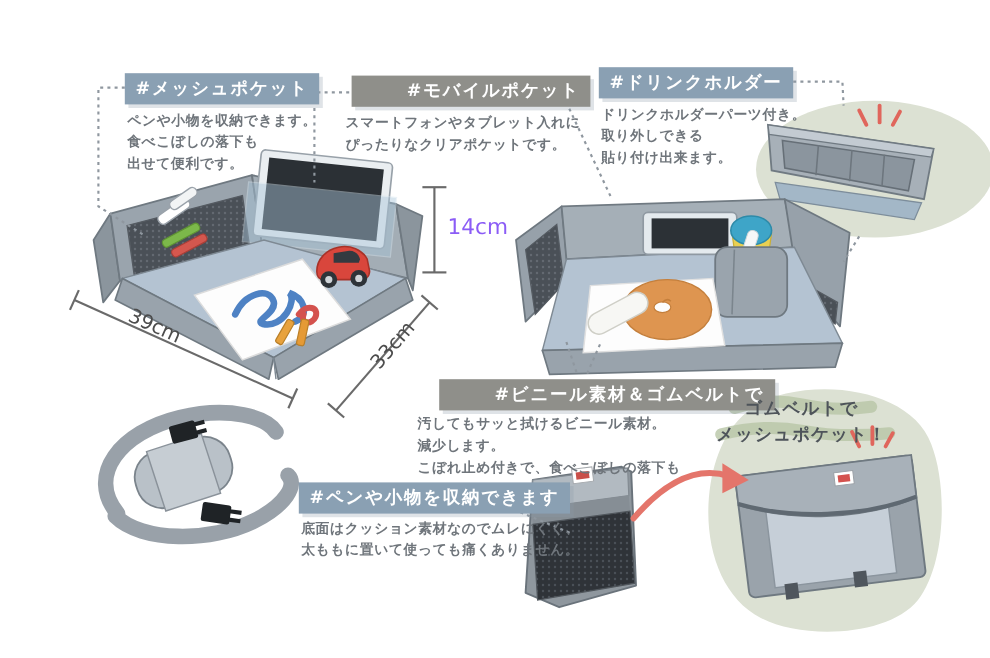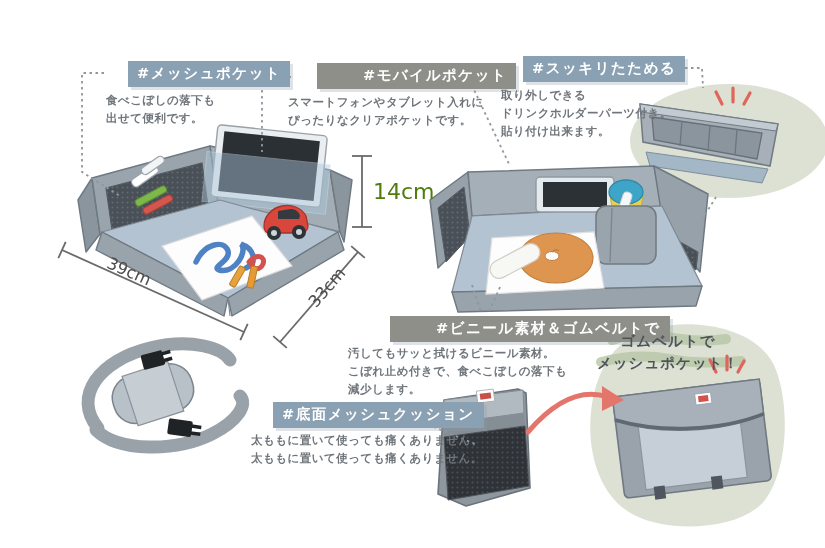--- a/index.html
+++ b/index.html
@@ -1,26 +1,26 @@
 <!DOCTYPE html>
 <html><head>
 <meta charset="utf-8">
 <style>
   html,body{margin:0;padding:0;background:#ffffff;}
   .canvas{position:relative;width:825px;height:548px;background:#ffffff;overflow:hidden;
           font-family:"DejaVu Sans","Liberation Sans",sans-serif;}
   .art{position:absolute;left:0;top:0;}
   .tag{position:absolute;display:inline-block;white-space:nowrap;color:#ffffff;
        font-weight:bold;font-size:14.5px;letter-spacing:1.5px;padding:3px 9px 4px;
-       box-shadow:3px 3px 0 rgba(140,155,170,0.28);margin-left:24px;}
+       box-shadow:3px 3px 0 rgba(140,155,170,0.28);}
   .tag-blue{background:#8aa0b3;}
   .tag-gray{background:#8f8f8a;padding-left:46px;}
   .desc{position:absolute;color:#6f757b;font-size:11.5px;font-weight:bold;
         line-height:1.55;letter-spacing:0.5px;white-space:nowrap;}
-  .dim{position:absolute;color:#4d7c0f;font-size:22px;font-weight:normal;white-space:nowrap;}
+  .dim{position:absolute;color:#8b5cf6;font-size:18px;font-weight:normal;white-space:nowrap;}
   .dim-rot{font-size:16.5px;color:#4c4c4c;}
   .fold-note{position:absolute;left:586px;top:331px;width:164px;text-align:center;
              color:#4e545a;font-size:14.5px;font-weight:bold;letter-spacing:1px;line-height:1.5;}
 </style>
 </head>
 <body>
 
 <div class="canvas">
 
 <svg class="art" width="825" height="548" viewBox="0 0 825 548">
@@ -220,47 +220,48 @@
     <line x1="65.7" y1="241.8" x2="58.3" y2="258.2"></line>
     <line x1="247.7" y1="323.8" x2="240.3" y2="340.2"></line>
     <line x1="280" y1="342" x2="358" y2="252"></line>
     <line x1="286.8" y1="347.9" x2="273.2" y2="336.1"></line>
     <line x1="364.8" y1="257.9" x2="351.2" y2="246.1"></line>
   </g>
 </svg>
 
 <div class="tag tag-blue" style="left:104px;top:61px">#メッシュポケット</div>
 <div class="desc" style="left:106px;top:92px">
+  <div>ペンや小物を収納できます。</div>
   <div>食べこぼしの落下も</div>
   <div>出せて便利です。</div>
 </div>
 
 <div class="tag tag-gray" style="left:293px;top:63px">#モバイルポケット</div>
 <div class="desc" style="left:288px;top:94px">
   <div>スマートフォンやタブレット入れに</div>
   <div>ぴったりなクリアポケットです。</div>
 </div>
 
-<div class="tag tag-blue" style="left:499px;top:56px">#スッキリたためる</div>
+<div class="tag tag-blue" style="left:499px;top:56px">#ドリンクホルダー</div>
 <div class="desc" style="left:501px;top:87px">
+  <div>ドリンクホルダーパーツ付き。</div>
   <div>取り外しできる</div>
-  <div>ドリンクホルダーパーツ付き。</div>
   <div>貼り付け出来ます。</div>
 </div>
 
 <div class="tag tag-gray" style="left:366px;top:316px">#ビニール素材＆ゴムベルトで</div>
 <div class="desc" style="left:348px;top:345px">
   <div>汚してもサッと拭けるビニール素材。</div>
+  <div>減少します。</div>
   <div>こぼれ止め付きで、食べこぼしの落下も</div>
-  <div>減少します。</div>
-</div>
-
-<div class="tag tag-blue" style="left:249px;top:402px">#底面メッシュクッション</div>
+</div>
+
+<div class="tag tag-blue" style="left:249px;top:402px">#ペンや小物を収納できます</div>
 <div class="desc" style="left:251px;top:432px">
-  <div>太ももに置いて使っても痛くありません、</div>
+  <div>底面はクッション素材なのでムレにくく、</div>
   <div>太ももに置いて使っても痛くありません。</div>
 </div>
 
 <div class="dim" style="left:373px;top:179px">14cm</div>
 <div class="dim dim-rot" style="left:106px;top:262px;transform:rotate(24deg)">39cm</div>
 <div class="dim dim-rot" style="left:304px;top:278px;transform:rotate(-49deg)">33cm</div>
 
 <div class="fold-note">
   <div>ゴムベルトで</div>
   <div>メッシュポケット！</div>

